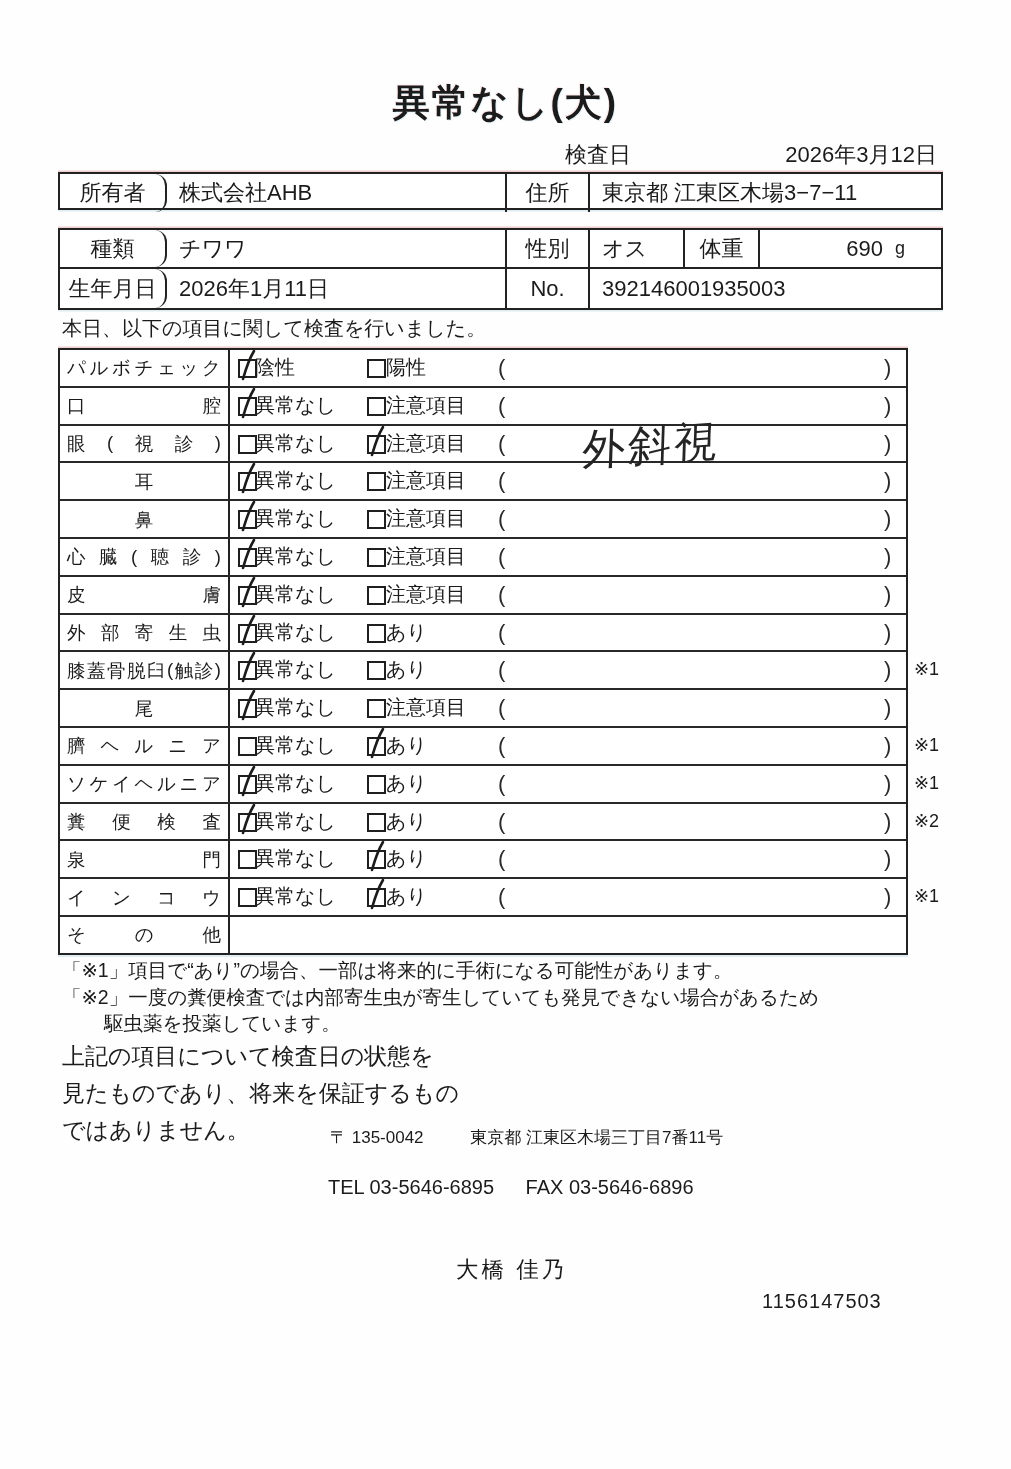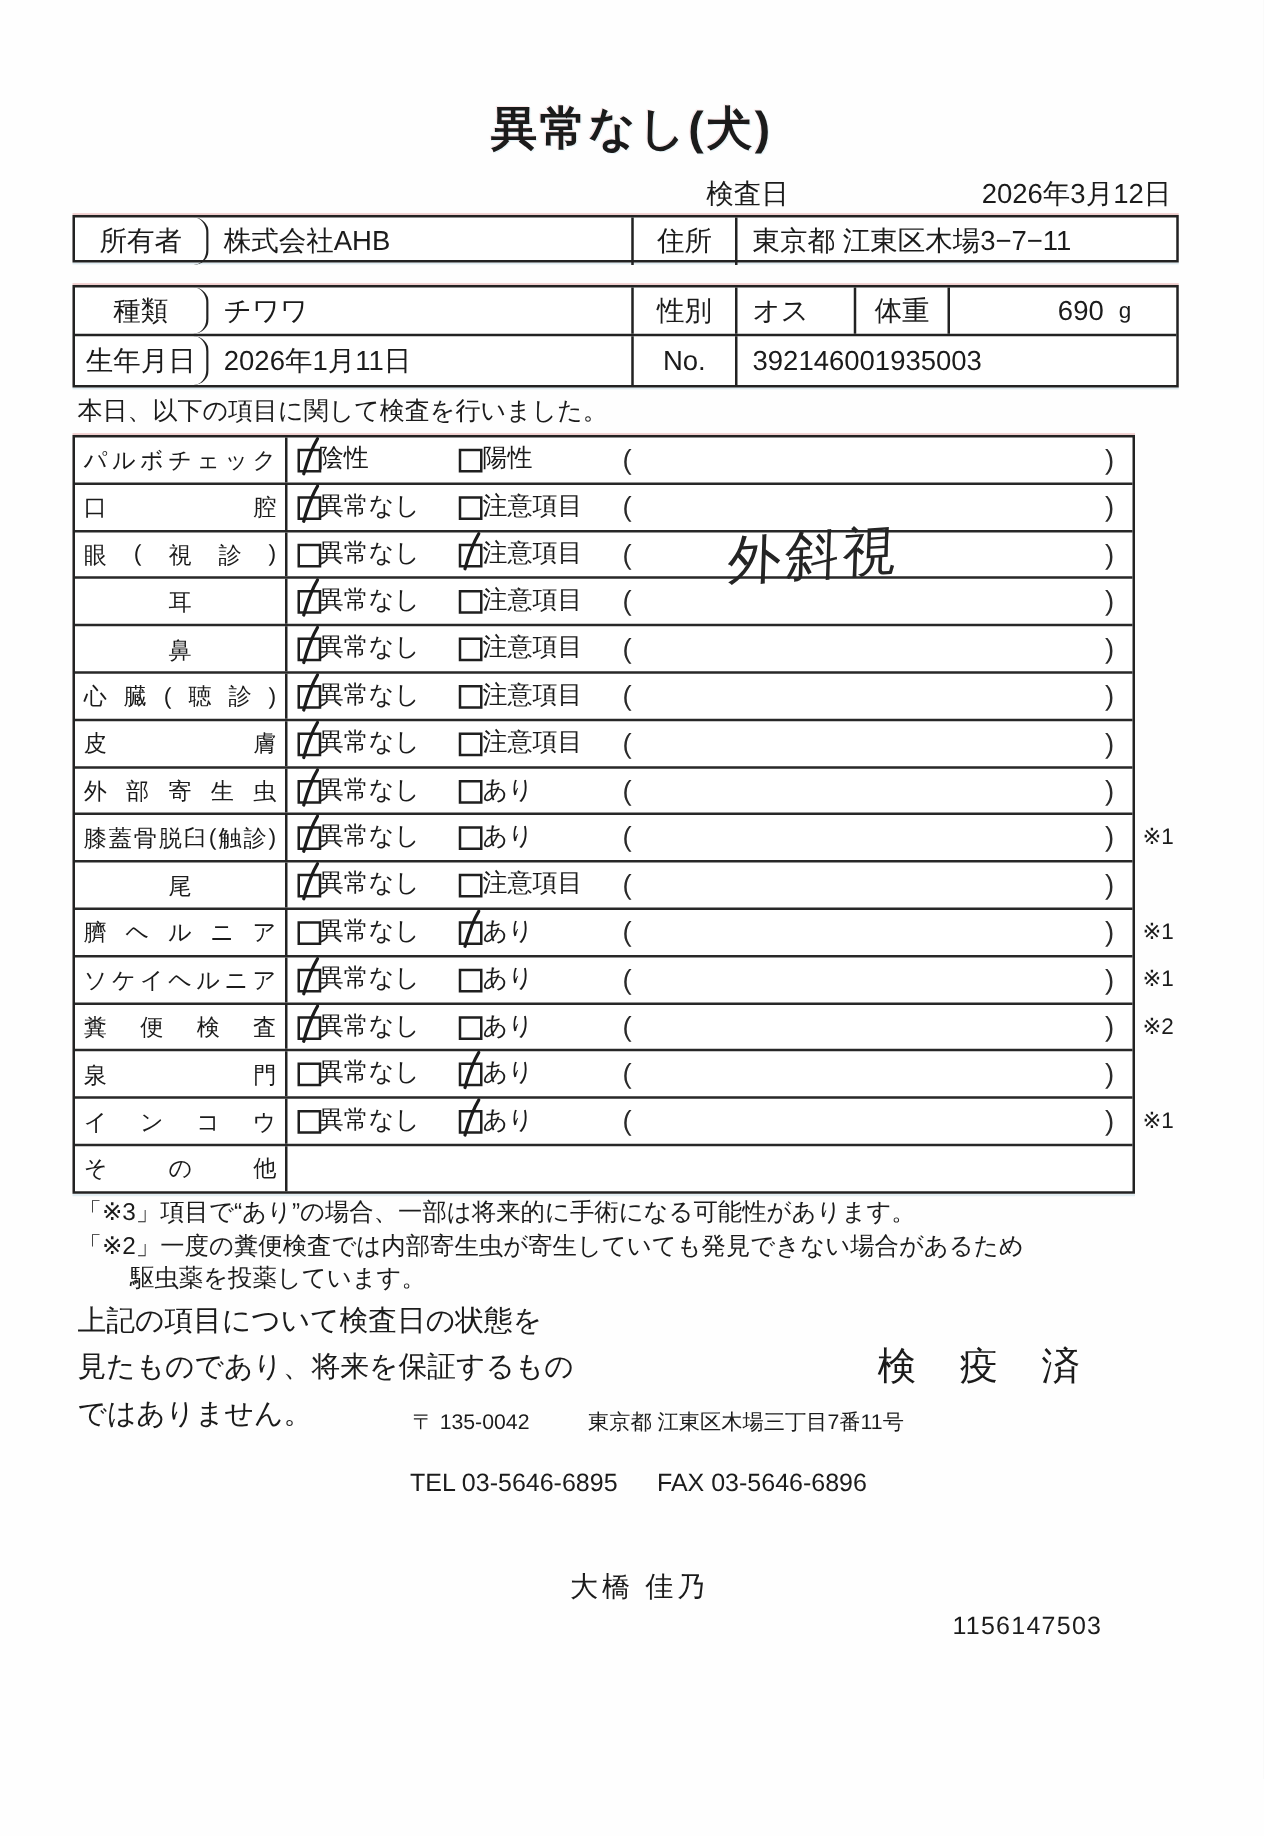--- a/index.html
+++ b/index.html
@@ -443,32 +443,31 @@
         <div class="tlabel">
           <span>そ</span>
           <span>の</span>
           <span>他</span>
         </div>
         <div class="tcell"></div>
       </div>
     </div>
 
   <div class="notes">
-    <p>「※3」項目で“あり”の場合、一部は将来的に手術になる可能性があります。</p>
+    <p>「※1」項目で“あり”の場合、一部は将来的に手術になる可能性があります。</p>
     <p>「※2」一度の糞便検査では内部寄生虫が寄生していても発見できない場合があるため</p>
     <p class="indent">駆虫薬を投薬しています。</p>
   </div>
 
   <div class="disclaimer">
     <p>上記の項目について検査日の状態を</p>
     <p>見たものであり、将来を保証するもの</p>
     <p>ではありません。</p>
   </div>
 
-  <div class="stamp">検 疫 済</div>
 
   <div class="addr-line">
     <span>〒 135-0042</span>
     <span class="gap">東京都 江東区木場三丁目7番11号</span>
   </div>
 
   <div class="tel-line">
     <span>TEL 03-5646-6895</span>
     <span class="gap">FAX 03-5646-6896</span>
   </div>

